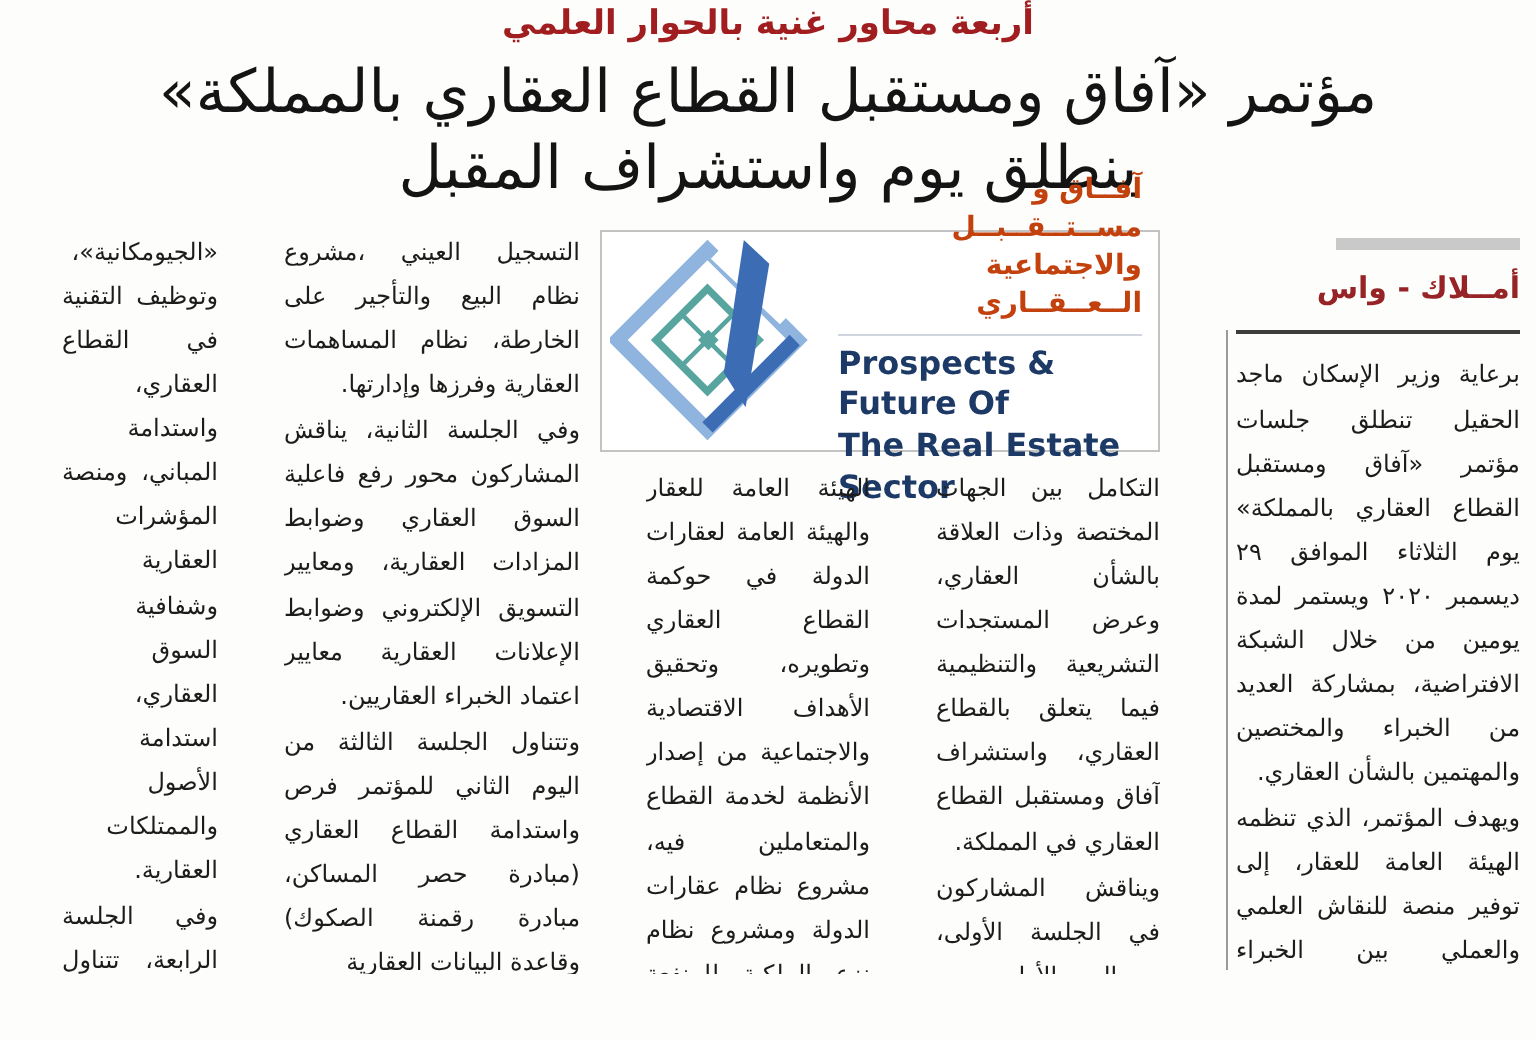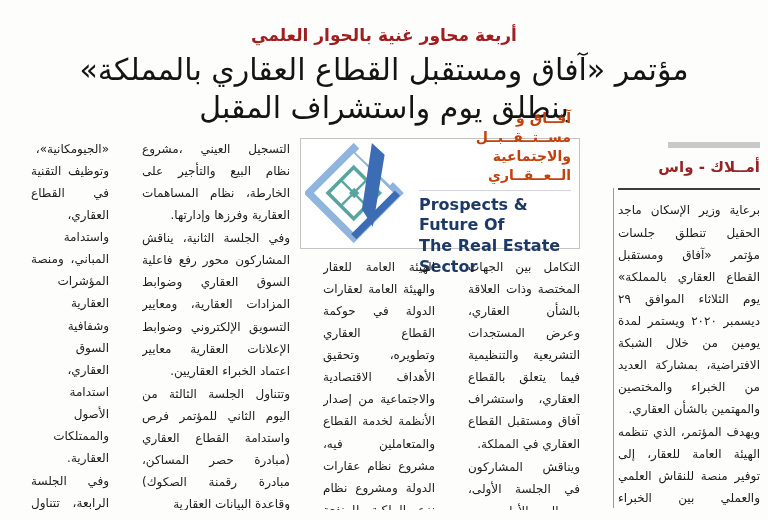--- a/index.html
+++ b/index.html
@@ -4,21 +4,21 @@
 <style>
   * { margin:0; padding:0; box-sizing:border-box; }
   html,body { background:#e9e9e9; }
   .page {
     width:768px; height:520px; margin:0 auto; overflow:hidden;
     background:#fdfdfb; color:#1e1e1e; direction:rtl;
     font-family:"DejaVu Sans", sans-serif;
     position:relative;
   }
   
-  .header { text-align:center; padding-top:24px; }
+  .header { text-align:center; padding-top:1px; }
   .kicker {
     color:#a01d20; font-weight:bold; font-size:17px; line-height:1.3;
   }
   .headline {
     color:#141414; font-weight:normal; font-size:30px; line-height:1.28;
     margin-top:5px; letter-spacing:-0.5px;
   }
   .headline span { display:block; }
   
   .content {

